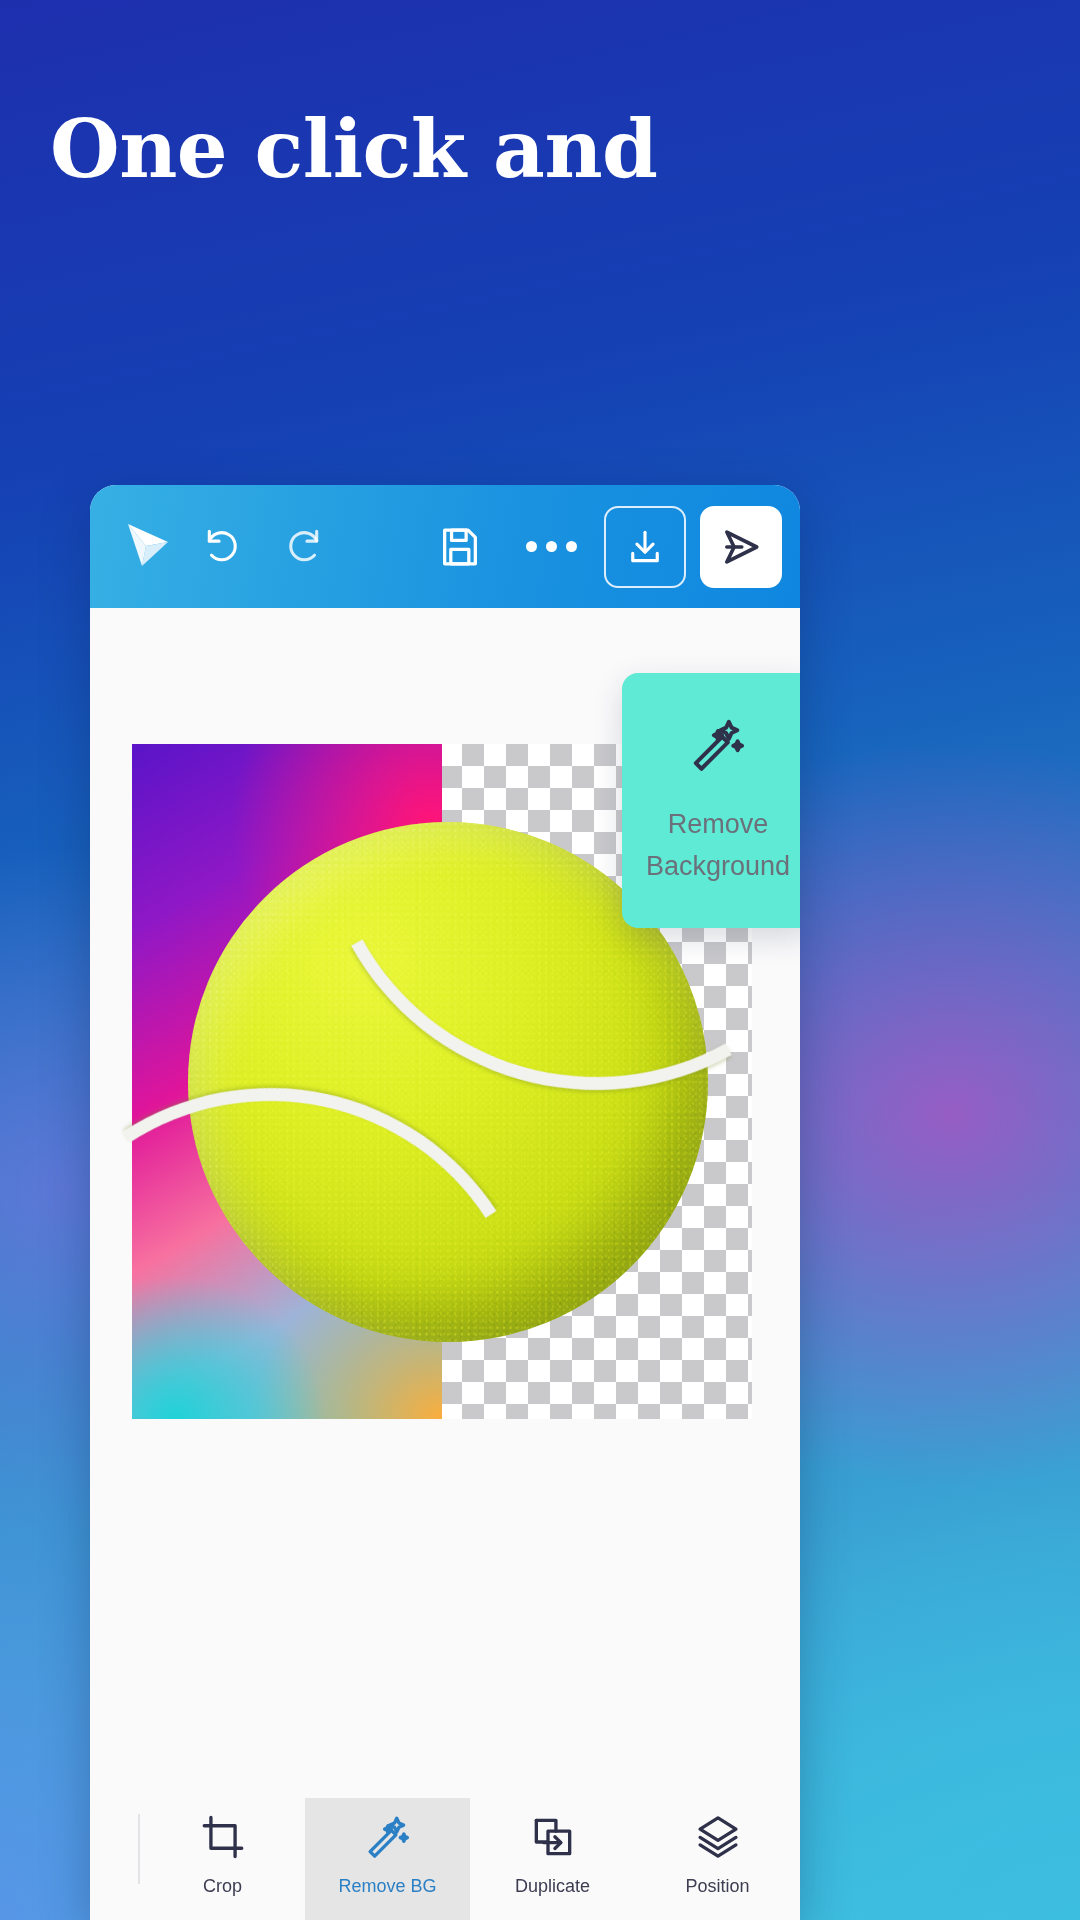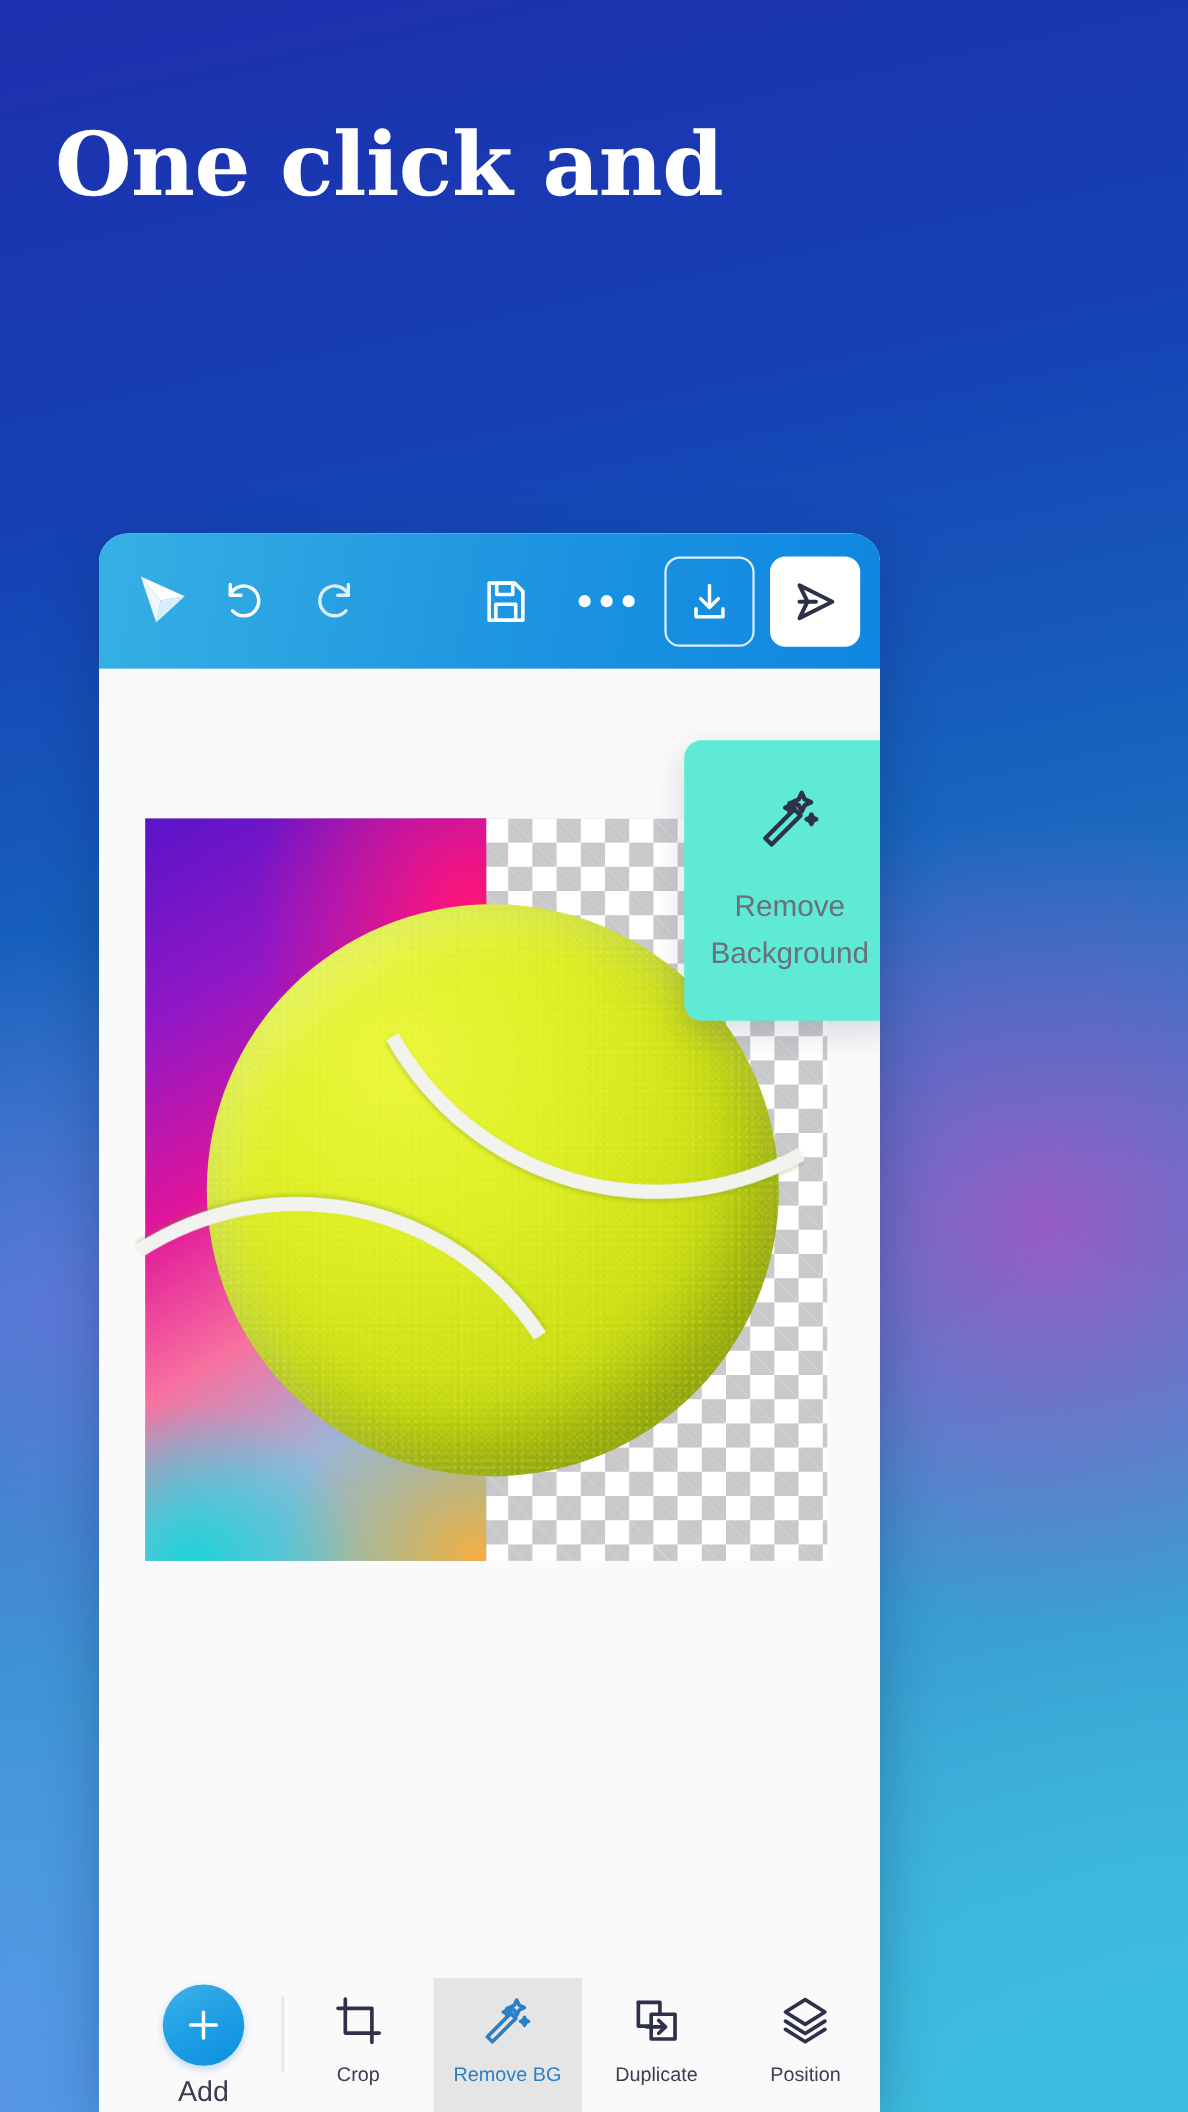--- a/index.html
+++ b/index.html
@@ -304,29 +304,20 @@
       <div class="rb-text">
         <div>Remove</div>
         <div>Background</div>
       </div>
     </div>
 
   </div>
 
   <div class="bottombar">
 
-    <div class="add-cell">
-      <div class="add-circle">
-        <svg width="40" height="40" viewBox="0 0 24 24" fill="none" stroke="#ffffff" stroke-width="1.9" stroke-linecap="round">
-          <line x1="12" y1="5" x2="12" y2="19"></line>
-          <line x1="5" y1="12" x2="19" y2="12"></line>
-        </svg>
-      </div>
-      <span class="add-label">Add</span>
-    </div>
 
     <div class="vdiv"></div>
 
     <div class="tools">
 
       <div class="tool">
         <svg class="ico" width="50" height="50" viewBox="0 0 24 24" fill="none" stroke="#2f3049" stroke-width="1.6" stroke-linecap="round" stroke-linejoin="round">
           <path d="M6.2 2.6 V17.4 H21"></path>
           <path d="M3 6.6 H17.8 V21.4"></path>
         </svg>

